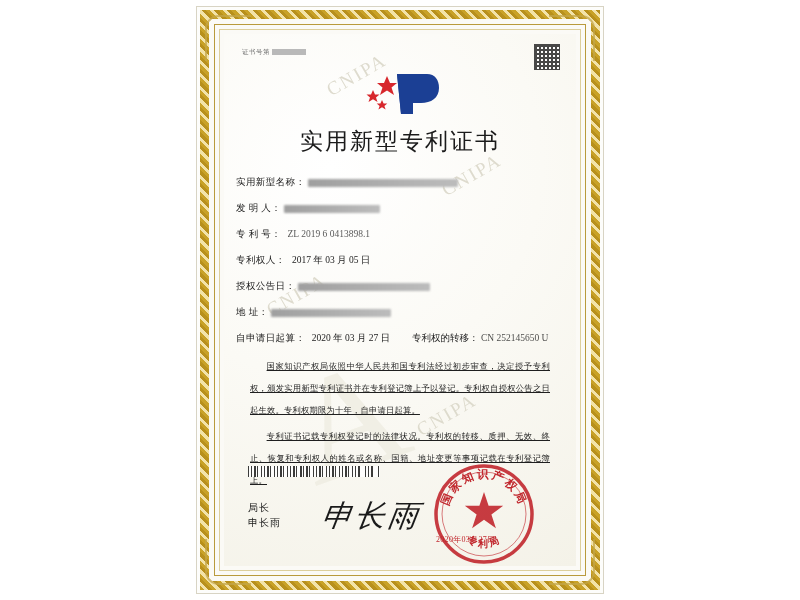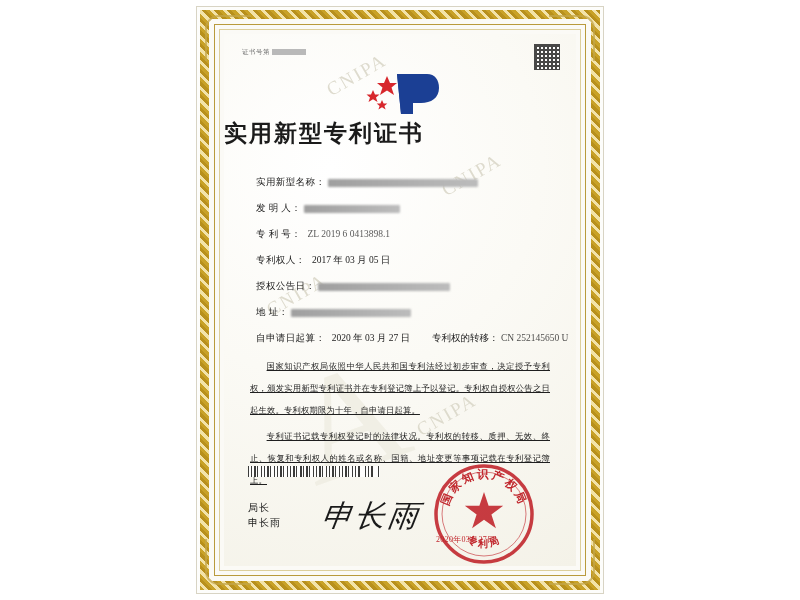--- a/index.html
+++ b/index.html
@@ -164,32 +164,33 @@
     transform: translateX(-50%);
     width: 86px;
     height: 48px;
   }
 
   
   .cert-title {
     position: absolute;
     left: 0;
     right: 0;
-    top: 84px;
-    font-family: "Liberation Serif", serif;
-    font-weight: bold;
+    top: 92px;
+    text-align: center;
+    font-family: "Liberation Serif", serif;
+    font-weight: normal;
     font-size: 23px;
     letter-spacing: 2px;
     color: #1b1b1b;
   }
 
   
   .fields {
     position: absolute;
-    left: 32px;
+    left: 12px;
     top: 142px;
     width: 310px;
   }
   .field-row {
     position: relative;
     height: 26px;
     font-size: 9.5px;
     color: #1c1c1c;
     font-family: "Liberation Serif", serif;
     white-space: nowrap;

